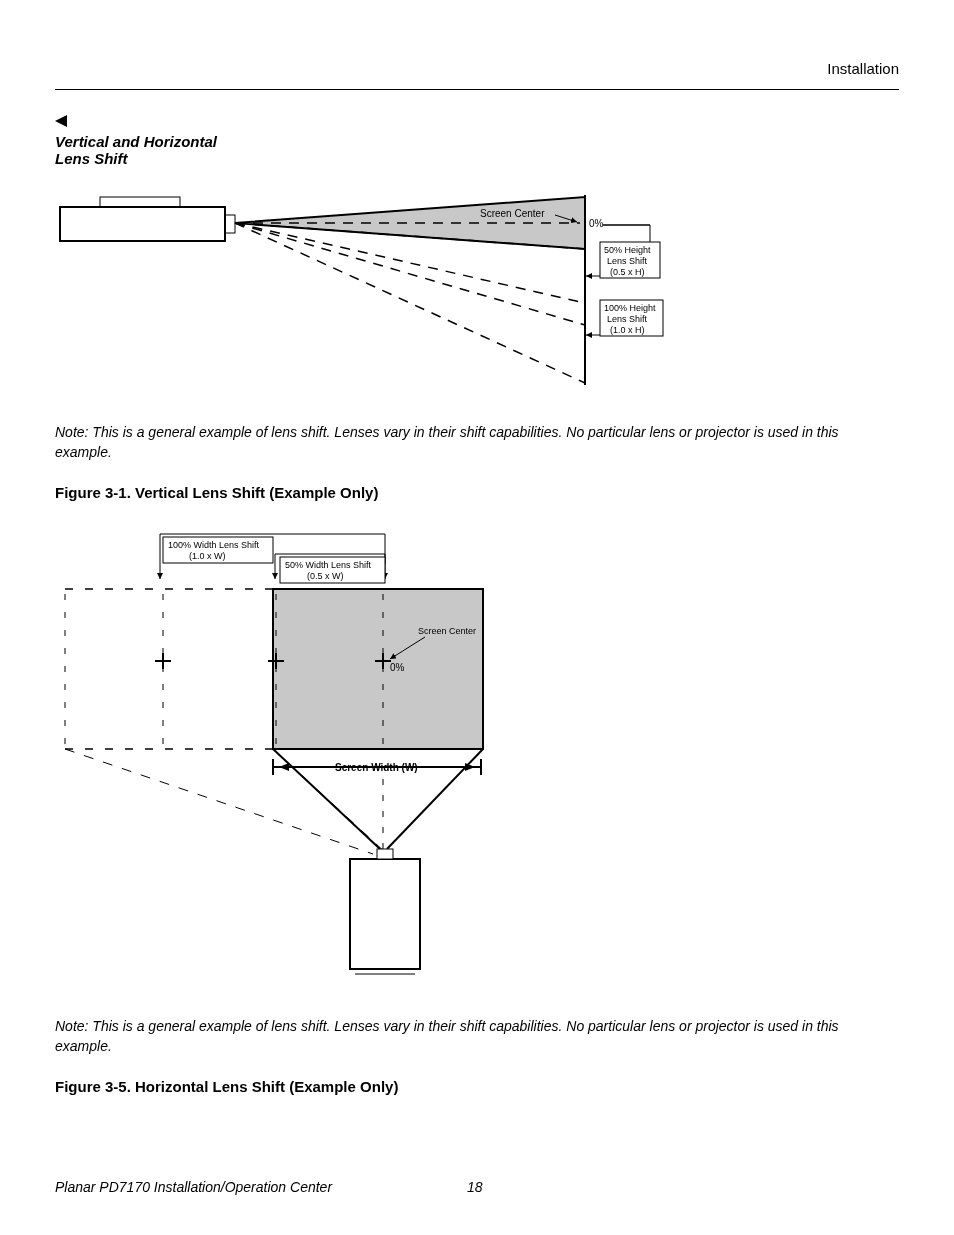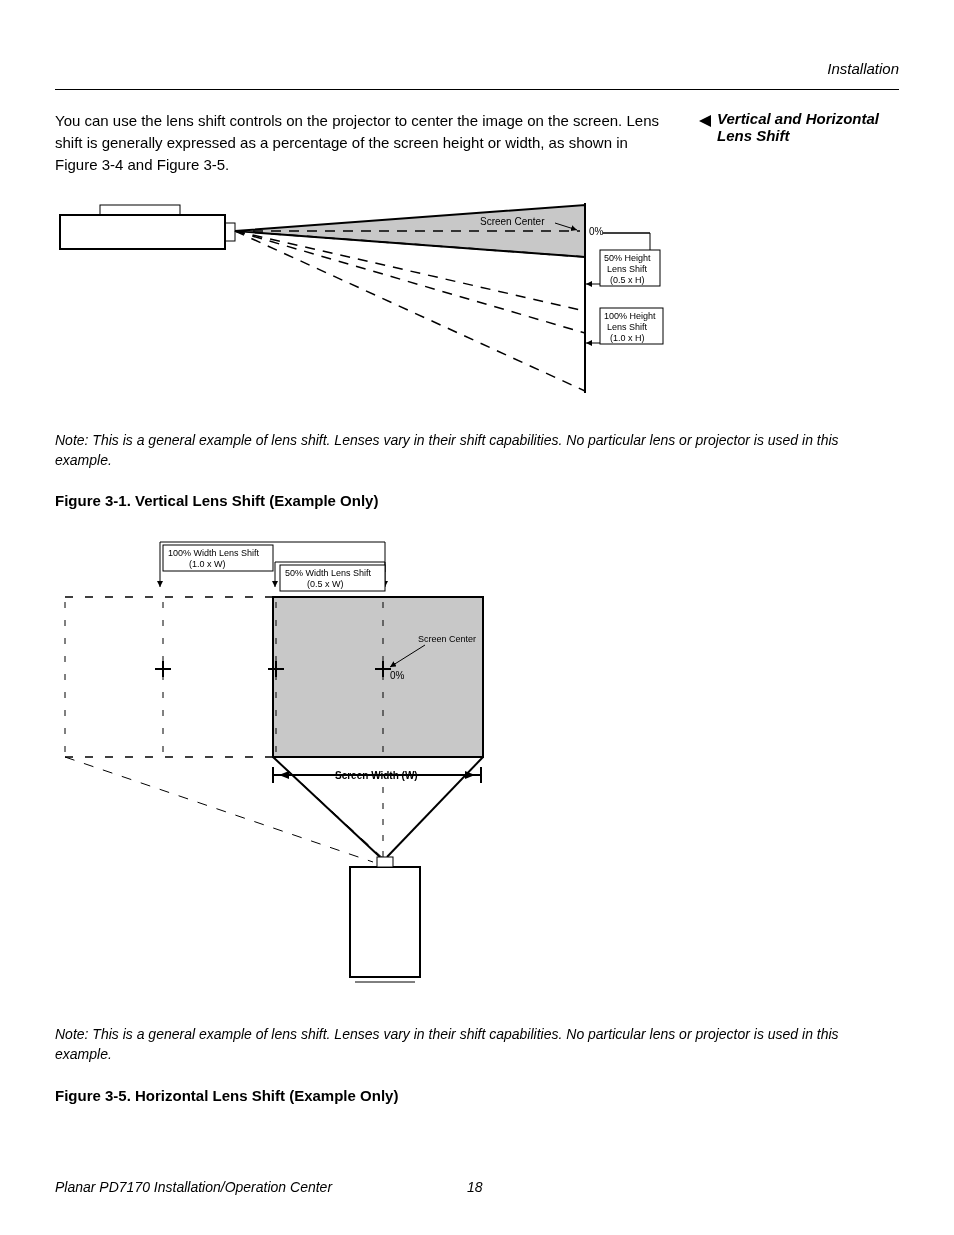--- a/index.html
+++ b/index.html
@@ -8,21 +8,20 @@
     font-size: 15px;
     width: 954px;
     height: 1235px;
     background: #fff;
     color: #000;
     position: relative;
     padding: 60px 55px 40px 55px;
   }
   .header-label {
     text-align: right;
-    font-style: italic;
     font-size: 15px;
     margin-bottom: 12px;
   }
   .hr {
     border: none;
     border-top: 1px solid #000;
     margin-bottom: 20px;
   }
   .two-col {
     display: flex;
@@ -30,20 +29,21 @@
   }
   .left-col { flex: 1; }
   .right-col {
     width: 200px;
     font-weight: bold;
     font-style: italic;
     display: flex;
     gap: 6px;
     align-items: flex-start;
     font-size: 15px;
+    flex-direction: column;
   }
   .arrow-left {
     width: 0; height: 0;
     border-top: 6px solid transparent;
     border-bottom: 6px solid transparent;
     border-right: 12px solid #000;
     margin-top: 5px;
     flex-shrink: 0;
   }
   .body-text { line-height: 1.45; }
@@ -76,23 +76,20 @@
   .footer .pagenum { margin-left: 135px; }
   svg text { font-family: Arial, sans-serif; }
 </style>
 </head>
 <body>
 
 <div class="header-label">Installation</div>
 <hr class="hr">
 
 <div class="two-col">
-  <div class="left-col">
-    <p class="body-text">You can use the lens shift controls on the projector to center the image on the screen. Lens shift is generally expressed as a percentage of the screen height or width, as shown in Figure 3-4 and Figure 3-5.</p>
-  </div>
   <div class="right-col">
     <span class="arrow-left"></span>
     <div>
       <span>Vertical and Horizontal</span><br>
       <span>Lens Shift</span>
     </div>
   </div>
 </div>
 
 <svg class="diagram" width="620" height="220" viewBox="0 0 620 220">

